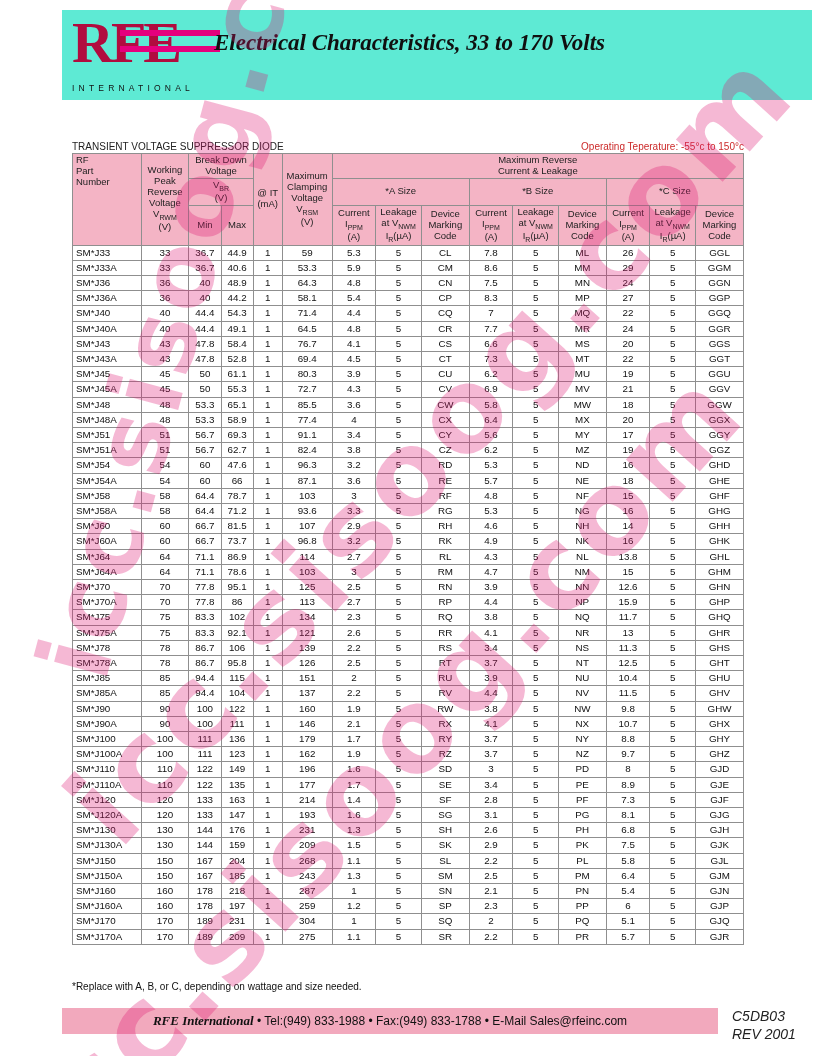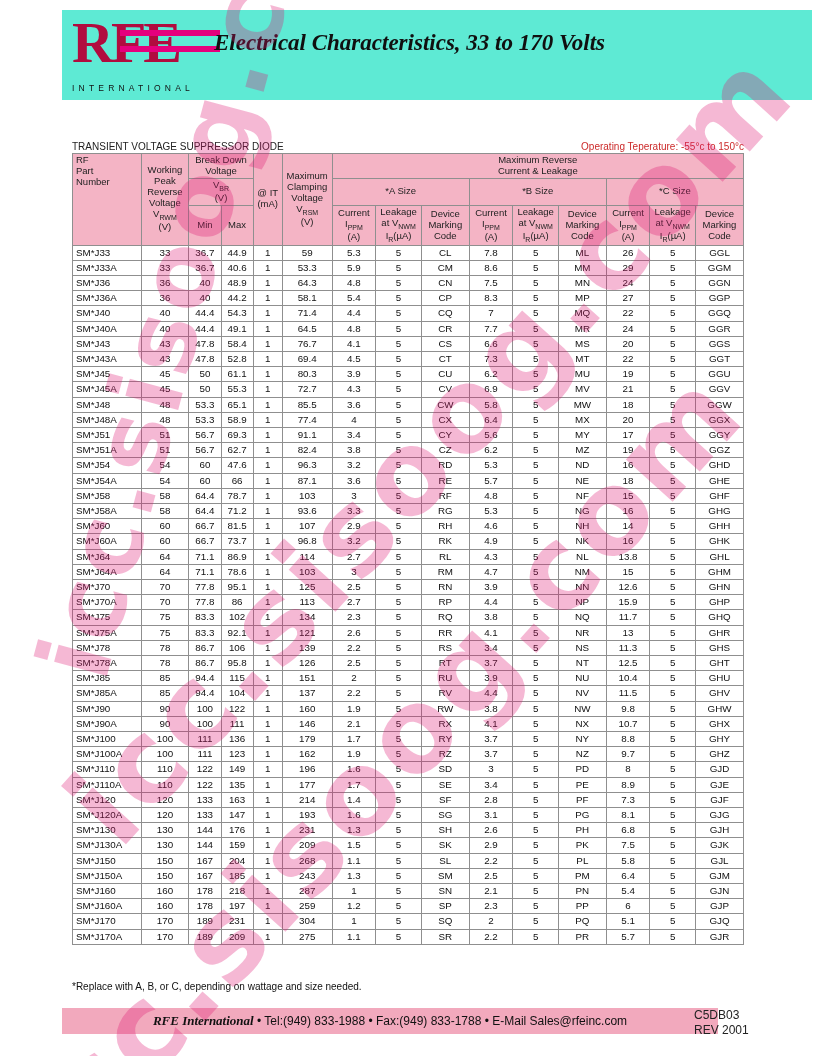--- a/index.html
+++ b/index.html
@@ -27,21 +27,21 @@
   thead th { background:#f4b4c5; font-weight:normal; font-size:9.5px; line-height:1.15; padding:1px 0; color:#222; text-align:center; vertical-align:middle; }
   thead th.c-part { text-align:left; padding-left:3px; vertical-align:top; }
   thead th sub { font-size:7px; }
   tbody td { font-size:9.8px; height:14.2px; line-height:14.2px; text-align:center; padding:0; color:#111; white-space:nowrap; overflow:hidden; }
   tbody td.part { text-align:left; padding-left:3px; }
 
   .footnote { position:absolute; left:72px; top:940px; font-size:10px; color:#111;margin-top:41px; }
 
   .footband { position:absolute; left:62px; top:1008px; width:656px; height:26px; background:#f2a9bd; text-align:center; line-height:26px; font-size:12px; color:#111; }
   .fb-bold { font-family:"Liberation Serif", serif; font-style:italic; font-weight:bold; font-size:13px; }
-  .doccode { position:absolute; left:694px; top:1008px; font-size:12px; line-height:1.25; color:#222; }
+  .doccode { position:absolute; left:732px; top:1008px; font-size:14px; line-height:1.25; color:#222;font-style:italic; }
 
   .watermark { position:absolute; font-family:"DejaVu Sans", sans-serif; font-weight:bold; font-size:115px; letter-spacing:5px; color:rgba(223,20,112,0.30); white-space:nowrap; pointer-events:none; z-index:50; transform-origin:0 0; }
   .wm1 { left:40px; top:780px; transform:rotate(-48deg); }
   .wm2 { left:-10px; top:1100px; transform:rotate(-48deg); }
   .wm3 { left:15px; top:660px; transform:rotate(-75deg); font-size:100px; }
 </style>
 </head>
 <body>
 
 <div>

